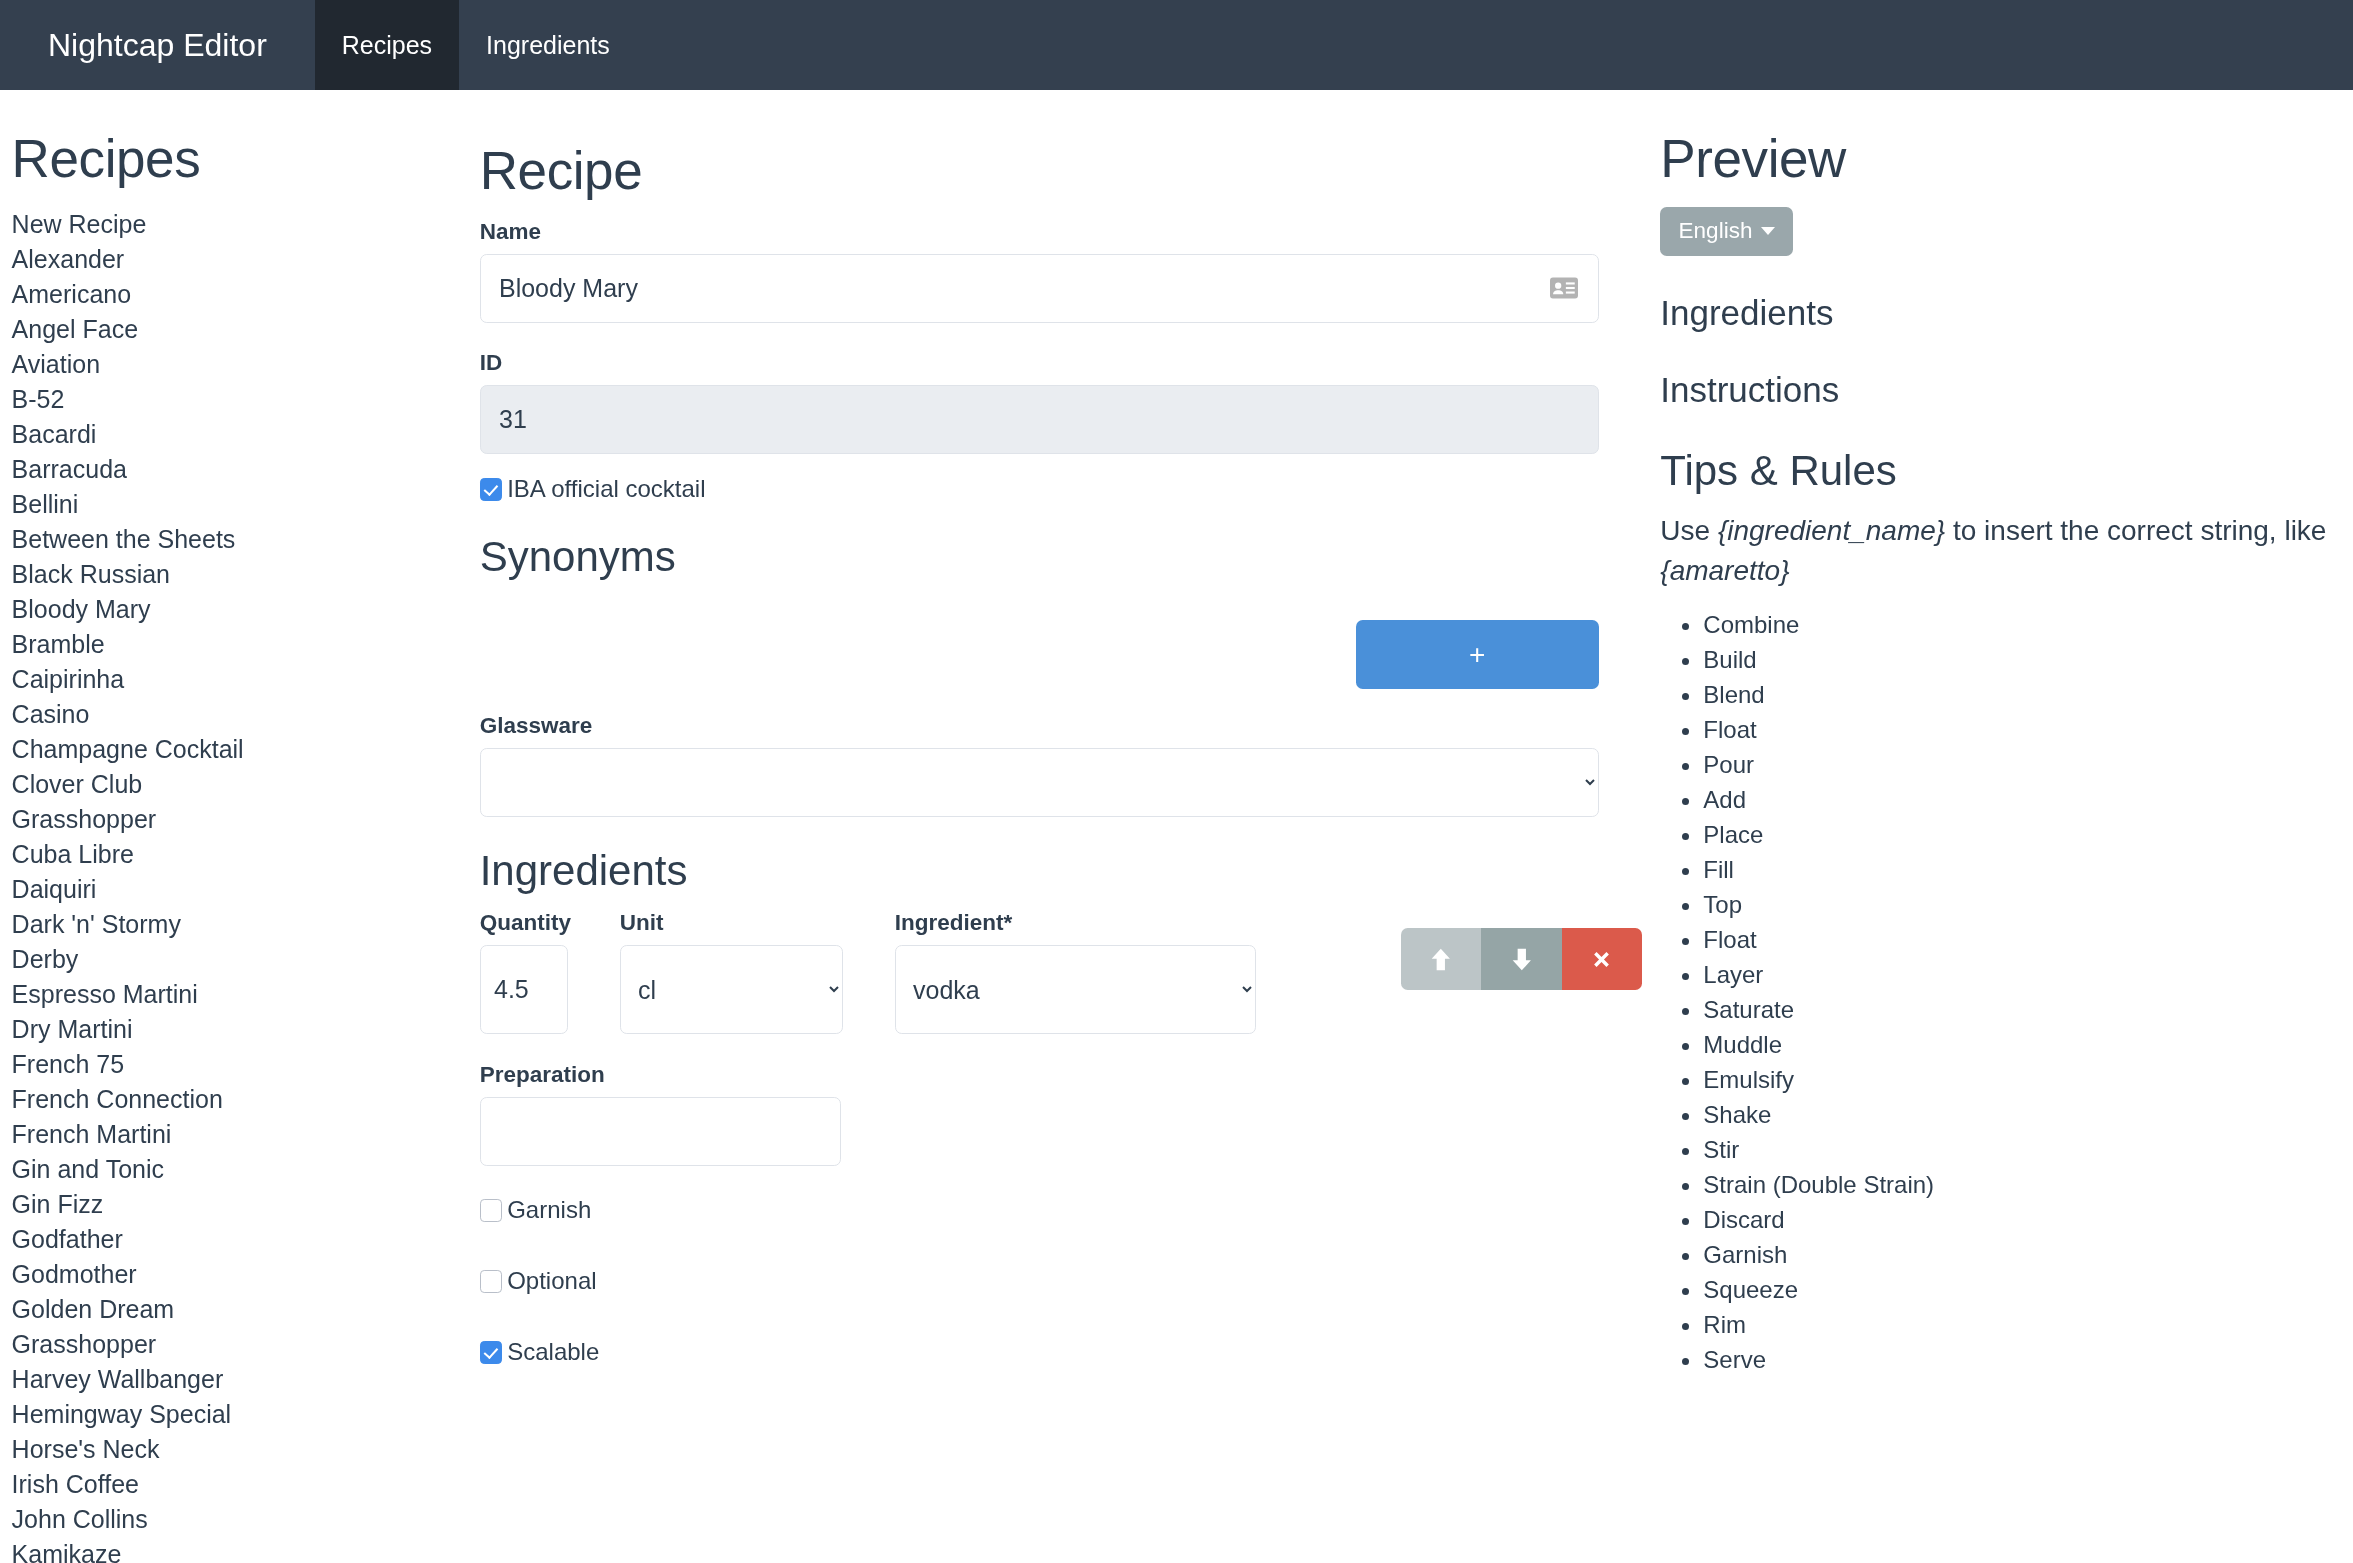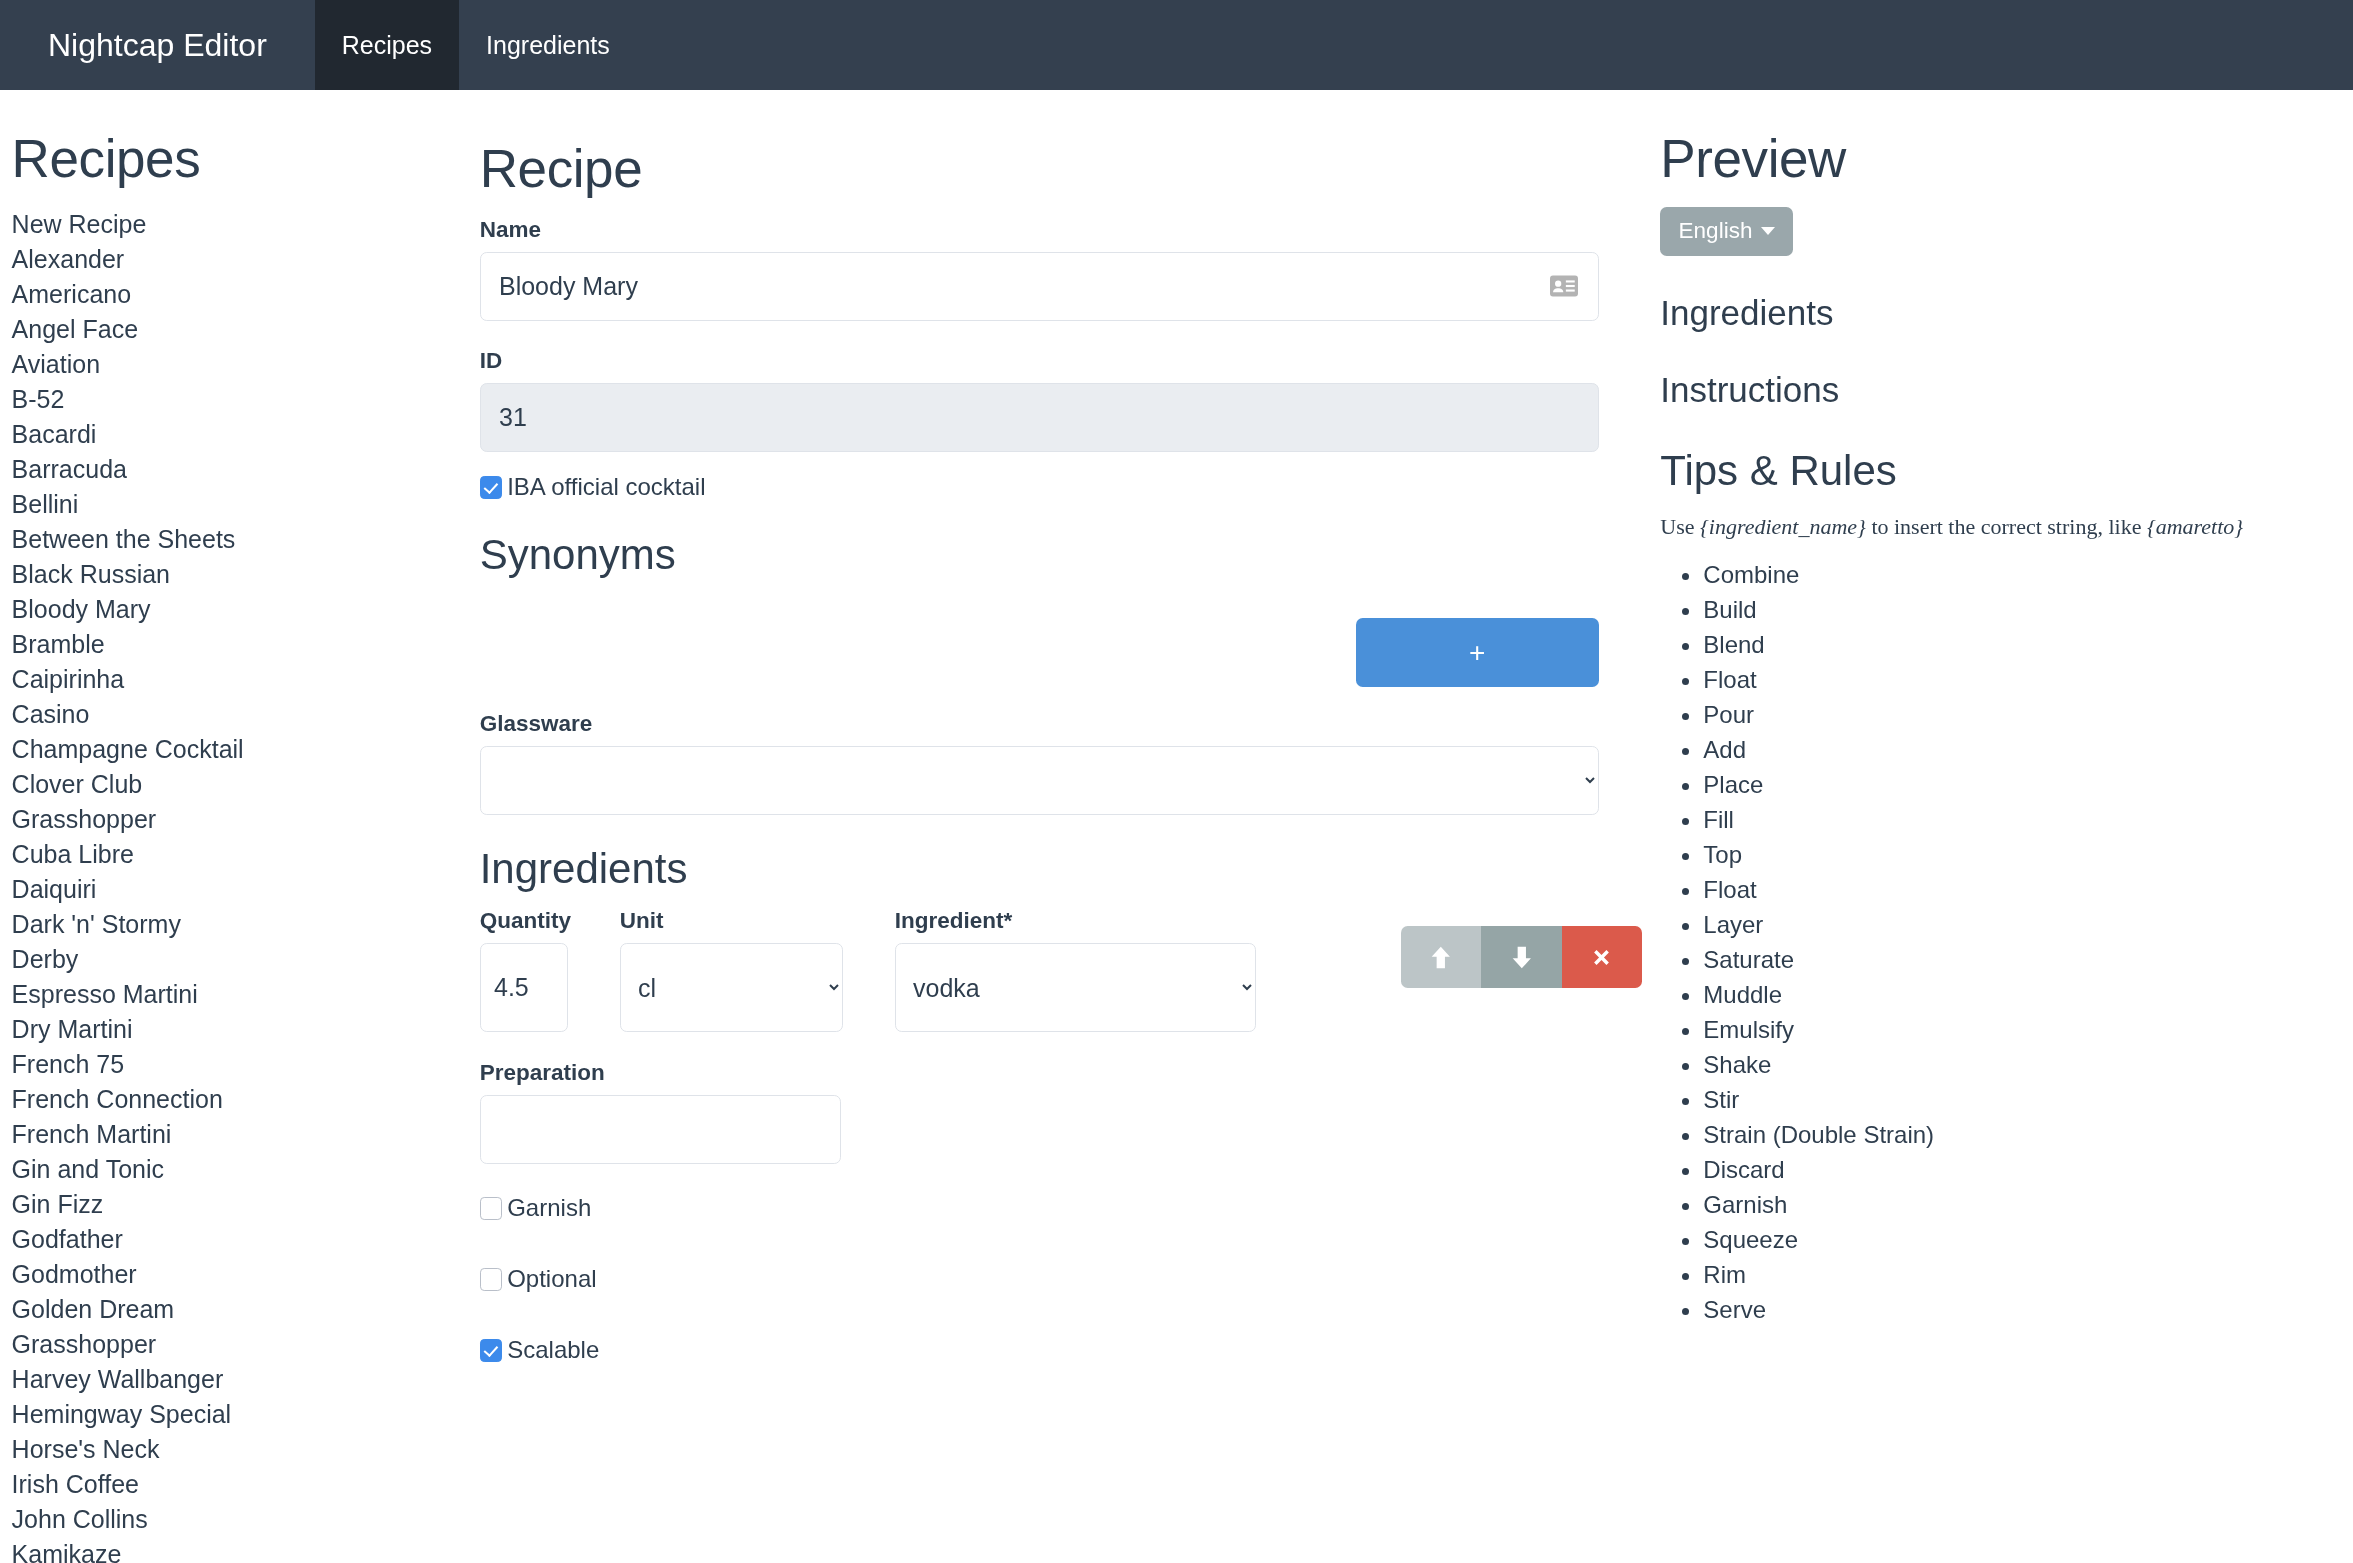--- a/index.html
+++ b/index.html
@@ -35,21 +35,21 @@
   }
   .nav-tab.active { background: #212830; }
 
   
   .page {
     display: flex;
     padding: 0;
     height: calc(1564px - 90px);
   }
   .col-recipes { width: 478px; padding-left: 11.6px; padding-top: 25px; }
-  .col-recipe  { width: 1164px; padding-left: 1.7px; padding-top: 25px; margin-top: 10px; }
+  .col-recipe  { width: 1164px; padding-left: 1.7px; padding-top: 37px; }
   .col-preview { flex: 1; padding-left: 18.3px; padding-top: 25px; padding-right: 16.6px; }
 
   h1.page-h {
     font-size: 53px;
     font-weight: 400;
     margin: 15px 0 18.3px 0;
     letter-spacing: -0.4px;
     line-height: 1.1;
   }
   h2.sec-h {
@@ -227,24 +227,23 @@
     cursor: pointer;
     font-family: "Liberation Sans", sans-serif;
   }
   .caret {
     width: 0; height: 0;
     border-left: 7.5px solid transparent;
     border-right: 7.5px solid transparent;
     border-top: 8.3px solid #fff;
   }
   .tips-p {
-    font-size: 22px;
+    font-size: 28px;
     margin: 13.3px 0 0 0;
     line-height: 1.45;
-    font-family: Liberation Serif, serif;
   }
   .tips-p.second { margin-top: 23px; }
   .tips-p em { font-style: italic; }
   .verb-list {
     margin: 15px 0 0 0;
     padding-left: 43px;
     list-style: disc;
   }
   .verb-list li {
     font-size: 24px;

